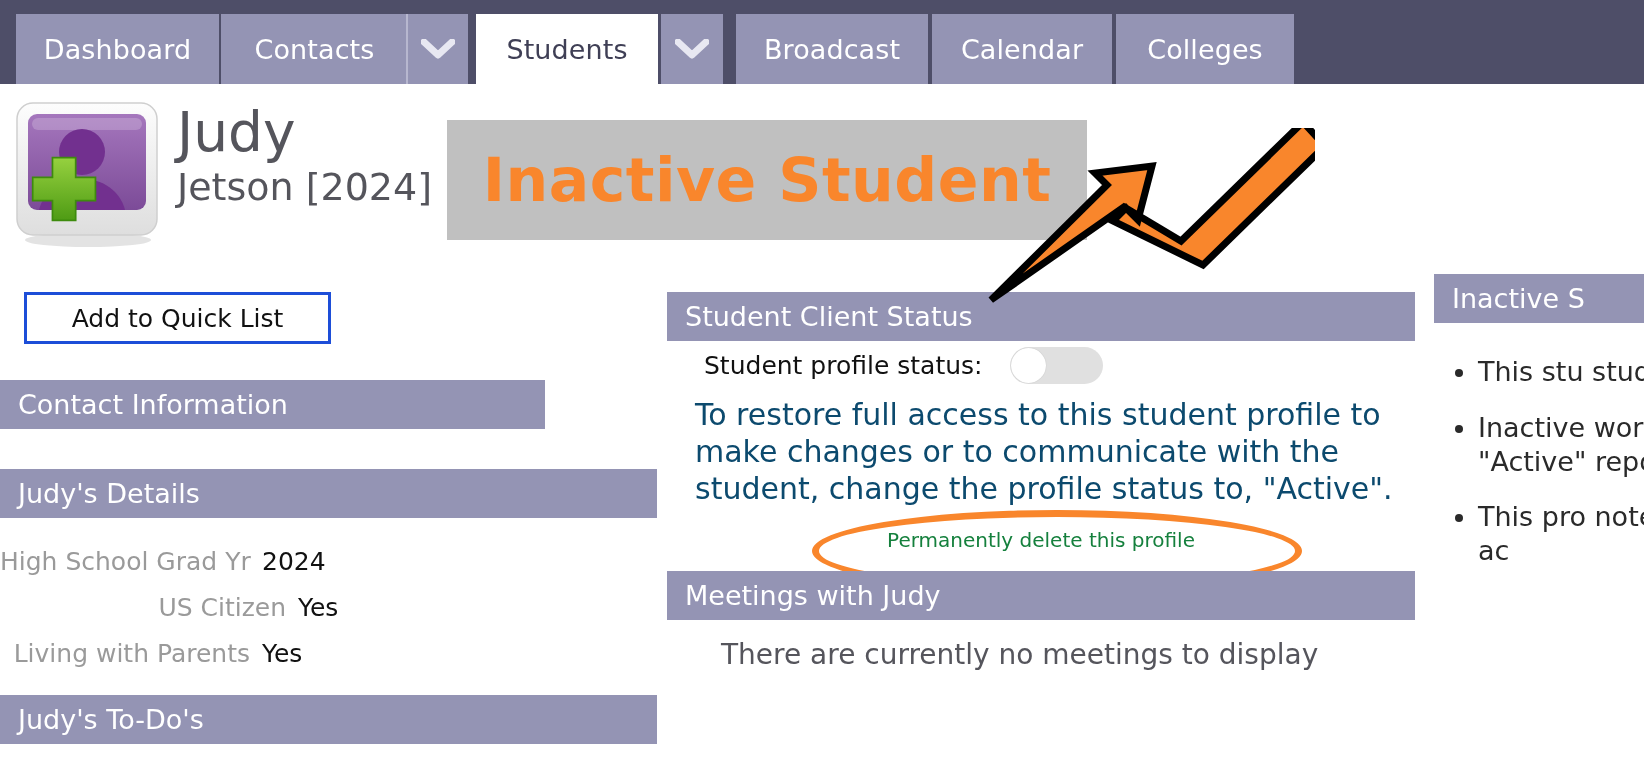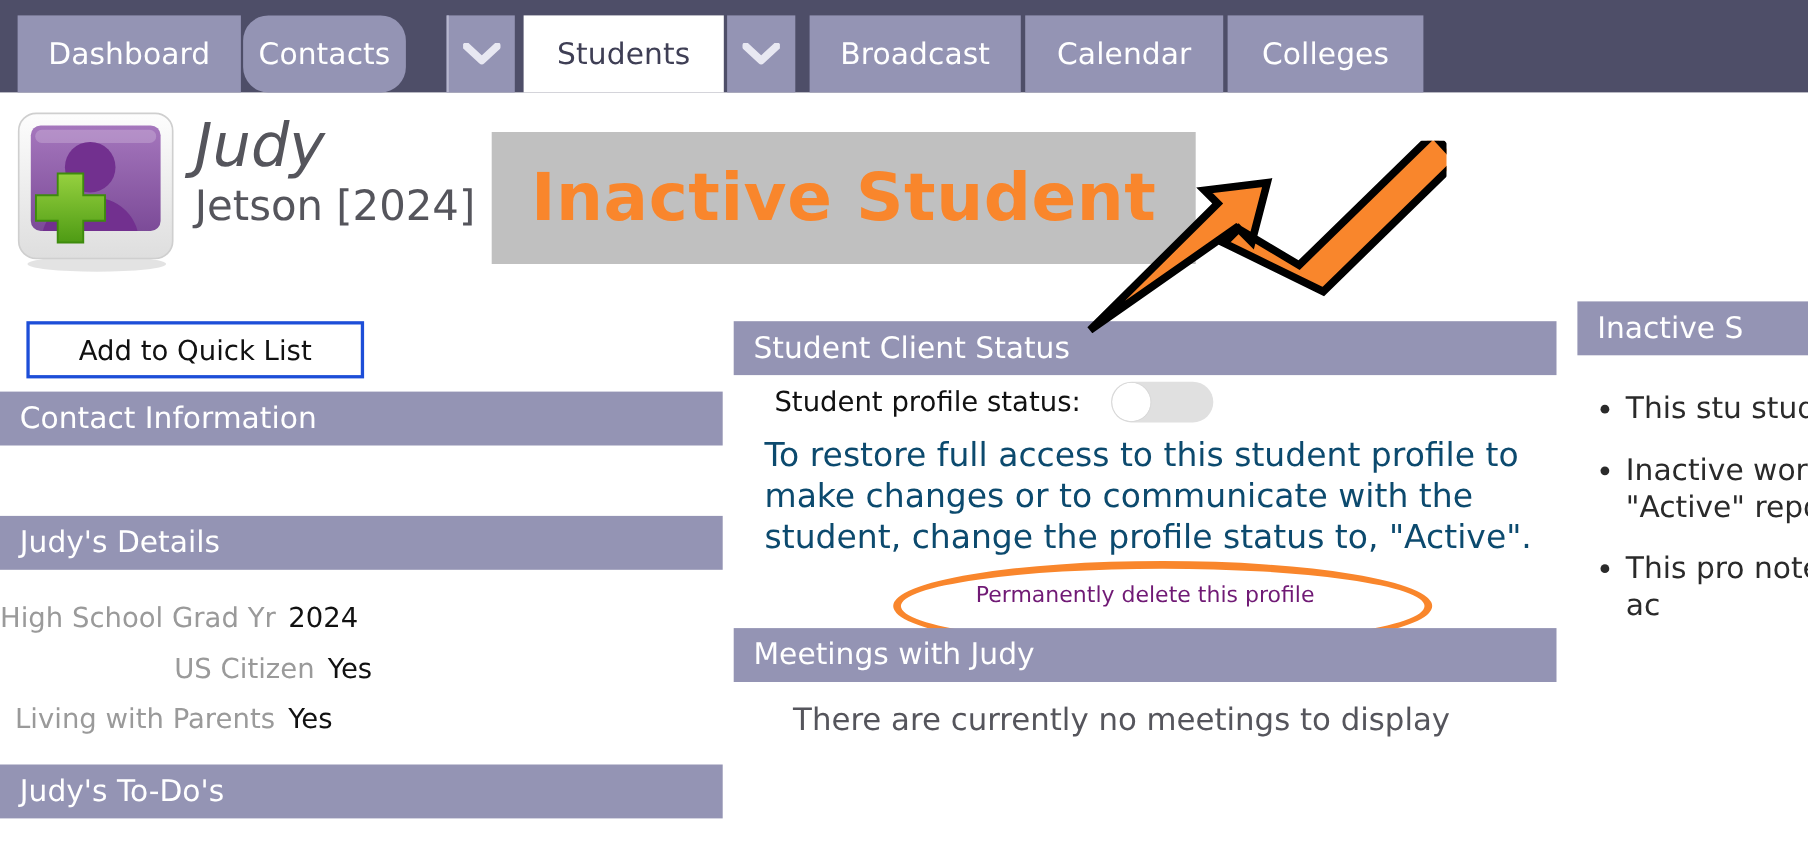--- a/index.html
+++ b/index.html
@@ -68,21 +68,20 @@
     width: 150px; height: 152px;
   }
   #student-name {
     position: absolute;
     left: 177px;
     top: 104px;
     font-size: 55px;
     color: #55555c;
     line-height: 1.05;
     white-space: nowrap;
-    font-style: italic;
   }
   #student-sub {
     position: absolute;
     left: 177px;
     top: 168px;
     font-size: 38px;
     color: #55555c;
     line-height: 1.05;
     white-space: nowrap;
   }
@@ -126,21 +125,21 @@
     border: 3px solid #1d4ed8;
     color: #111111;
     font-size: 25px;
     display: flex;
     align-items: center;
     justify-content: center;
     box-sizing: border-box;
     font-family: "DejaVu Sans", "Liberation Sans", sans-serif;
     cursor: pointer;
   }
-  #bar-contact-info { left: 0; top: 356px; width: 657px; height: 49px; align-items: center; }
+  #bar-contact-info { left: 0; top: 380px; width: 545px; height: 49px; align-items: center; }
   #bar-judy-details { left: 0; top: 469px; width: 657px; height: 49px; }
   #bar-judy-todos   { left: 0; top: 695px; width: 657px; height: 49px; }
 
   .detail-row {
     position: absolute;
     left: 0;
     width: 657px;
     height: 46px;
     display: flex;
     align-items: center;
@@ -205,21 +204,21 @@
     font-size: 30px;
     line-height: 1.23;
   }
 
   #delete-profile-link {
     position: absolute;
     left: 667px;
     top: 528px;
     width: 748px;
     text-align: center;
-    color: #701a75;
+    color: #15803d;
     font-size: 20px;
     cursor: pointer;
     text-decoration: none;
   }
   #delete-ellipse {
     position: absolute;
     left: 812px;
     top: 510px;
     width: 476px;
     height: 68px;
@@ -268,21 +267,21 @@
 </style>
 </head>
 <body>
 
 <div id="topnav">
 
   <div class="tab" style="left:16px; width:203px;">
     <span>Dashboard</span>
   </div>
 
-  <div class="tab" style="left:221px; width:148px;border-radius:23px;">
+  <div class="tab" style="left:221px; width:187px;">
     <span>Contacts</span>
   </div>
   <div class="tab-caret attached-left" style="left:406px;">
     <svg class="caret-glyph" viewBox="0 0 34 20">
       <polyline points="3,3 17,16 31,3" fill="none" stroke="#e8e8f2" stroke-width="7" stroke-linecap="round" stroke-linejoin="round"></polyline>
     </svg>
   </div>
 
   <div class="tab active" style="left:476px; width:182px;">
     <span>Students</span>

